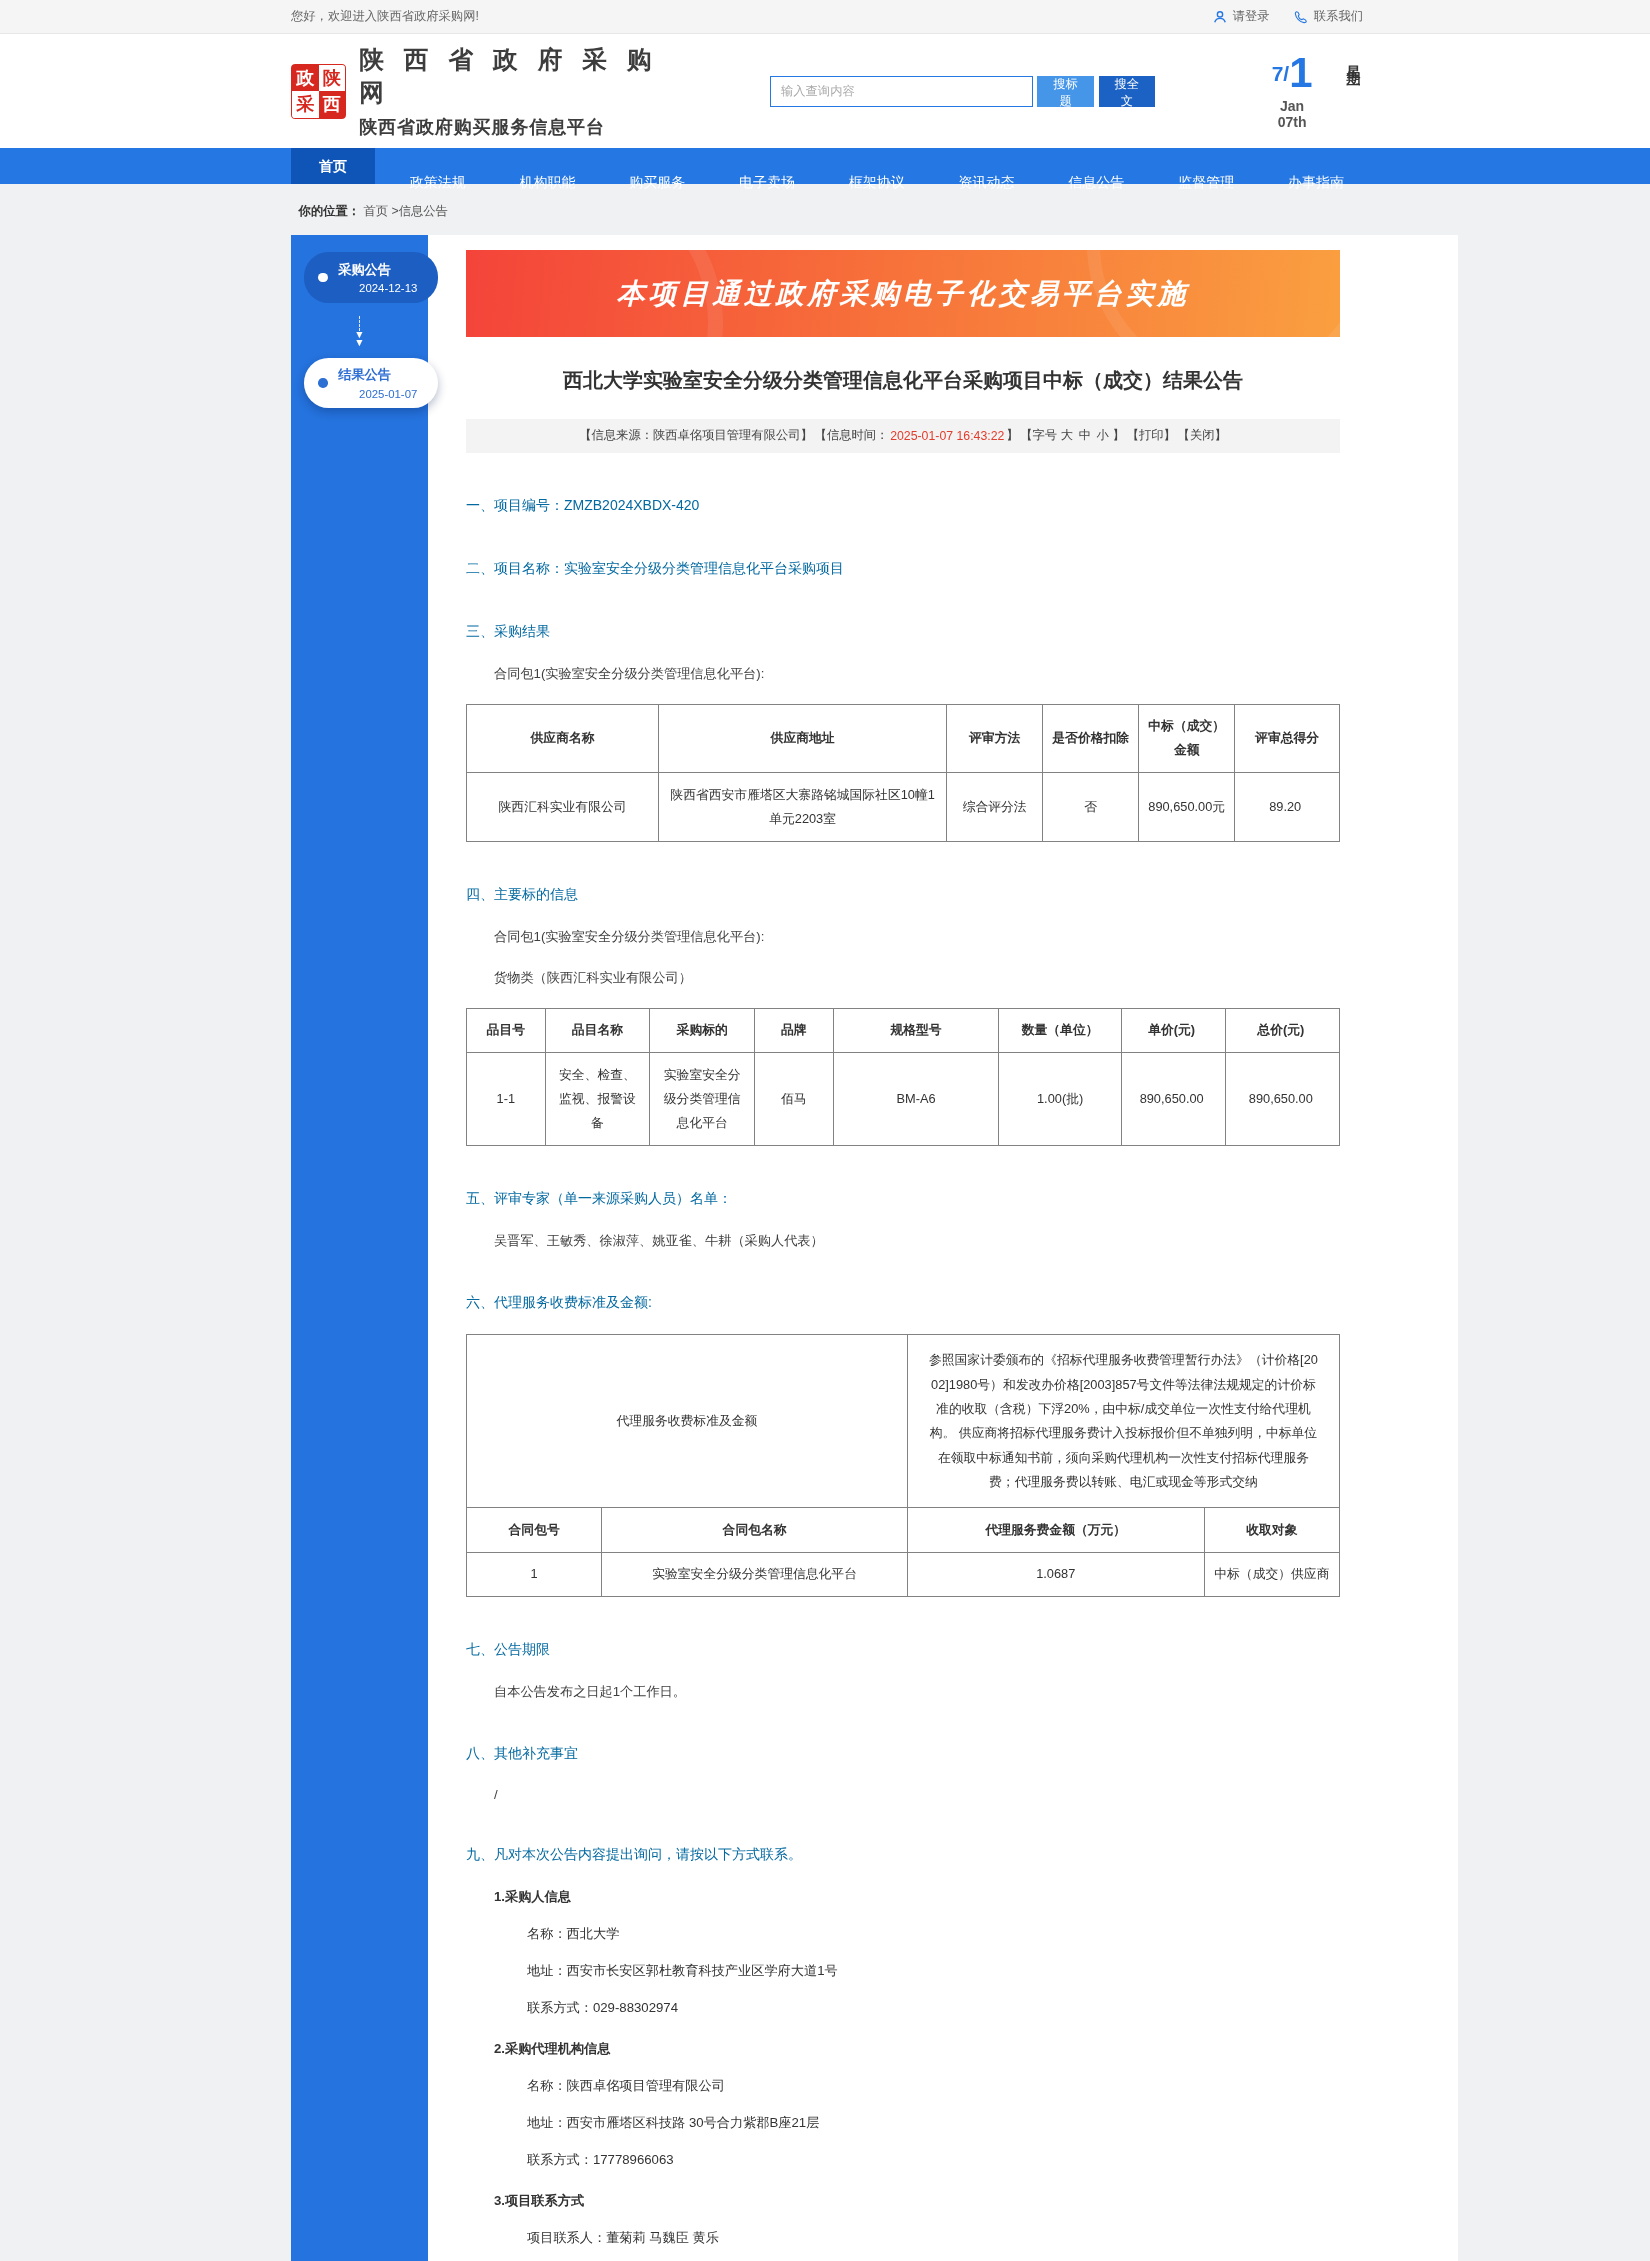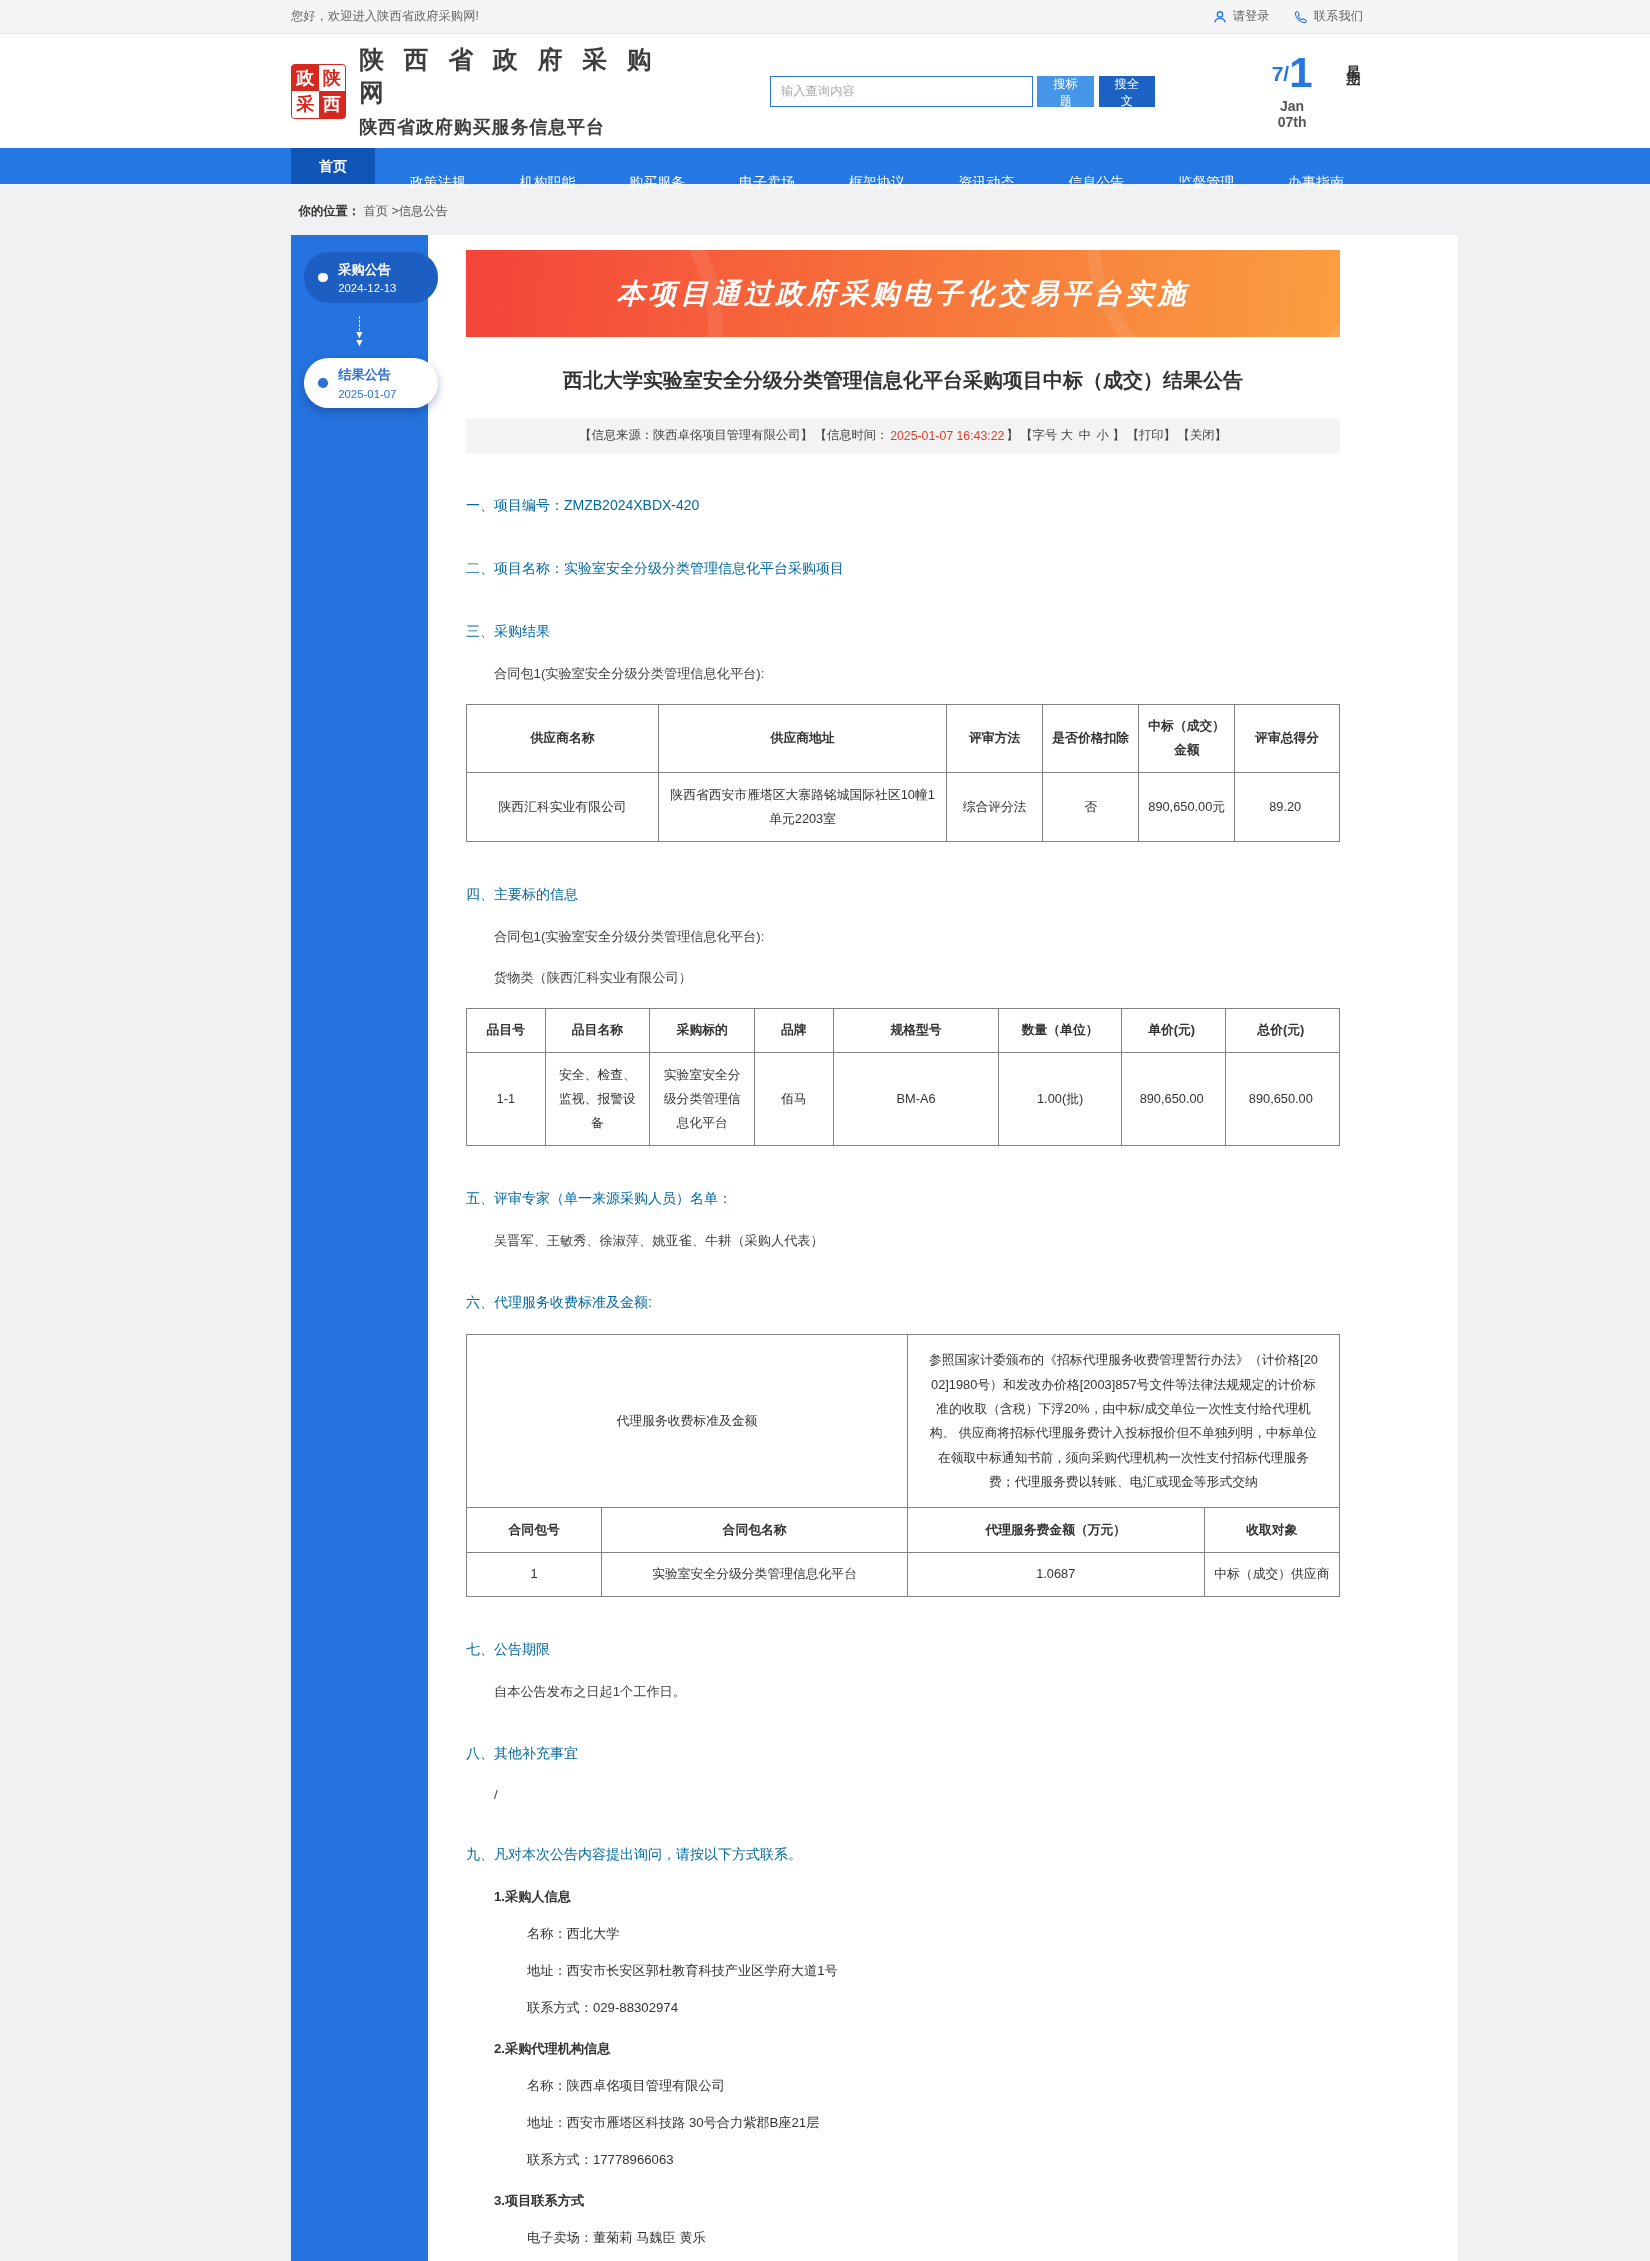--- a/index.html
+++ b/index.html
@@ -51,21 +51,21 @@
   
   .shell { width:1167px; margin-left:291px; display:flex; align-items:stretch; }
   .side { width:137px; background:#2573de; flex-shrink:0; padding-top:17px; }
   .pill { width:134px; margin-left:13.2px; border-radius:24.6px; padding:8.5px 0 8.5px 34px; position:relative; z-index:1; cursor:pointer; }
   .pill .dot { position:absolute; left:14px; top:50%; margin-top:-4.7px; width:9.5px; height:9.5px; border-radius:50%; }
   .pill1 { background:#1d5ec2; color:#fff; }
   .pill1 .dot { background:#fff; }
   .pill2 { background:#fff; color:#2e6fd3; box-shadow:0 3.8px 9.5px rgba(0,25,80,.3); }
   .pill2 .dot { background:#2e6fd3; }
   .pill-t { font-size:13.2px; font-weight:bold; }
-  .pill-d { font-size:11.4px; margin-top:3.8px; }
+  .pill-d { font-size:11.4px; margin-top:3.8px;text-align:center; }
   .flow-arrow { width:137px; padding:13.2px 0 11.4px; display:flex; flex-direction:column; align-items:center; color:#fff; }
   .flow-dash { height:15px; border-left:1.9px dashed rgba(255,255,255,.85); }
   .flow-arrow i { font-style:normal; font-size:10.4px; line-height:7.6px; color:#fff; }
 
   .panel { flex:1; background:#fff; padding:15px 118px 66px 38px; }
 
   
   .banner { height:87px; background:linear-gradient(95deg,#f4443a 0%,#f7713a 48%,#fa9f40 100%); display:flex; align-items:center; justify-content:center; color:#fff; font-size:28px; font-weight:bold; font-style:italic; letter-spacing:3.8px; position:relative; overflow:hidden; }
   .banner::before { content:""; position:absolute; left:-57px; bottom:-142px; width:284px; height:284px; border:15px solid rgba(255,255,255,.08); border-radius:50%; }
   .banner::after { content:""; position:absolute; right:-38px; top:-151px; width:265px; height:265px; border:13.2px solid rgba(255,255,255,.08); border-radius:50%; }
@@ -337,19 +337,19 @@
       <div class="c-line">名称：西北大学</div>
       <div class="c-line">地址：西安市长安区郭杜教育科技产业区学府大道1号</div>
       <div class="c-line">联系方式：029-88302974</div>
 
       <div class="c-head">2.采购代理机构信息</div>
       <div class="c-line">名称：陕西卓佲项目管理有限公司</div>
       <div class="c-line">地址：西安市雁塔区科技路 30号合力紫郡B座21层</div>
       <div class="c-line">联系方式：17778966063</div>
 
       <div class="c-head">3.项目联系方式</div>
-      <div class="c-line">电子卖场：董菊莉 马魏臣 黄乐</div>
+      <div class="c-line">项目联系人：董菊莉 马魏臣 黄乐</div>
       <div class="c-line">电话：17778966063</div>
 
     </div>
   </div>
 </div>
 
 
 </body></html>

